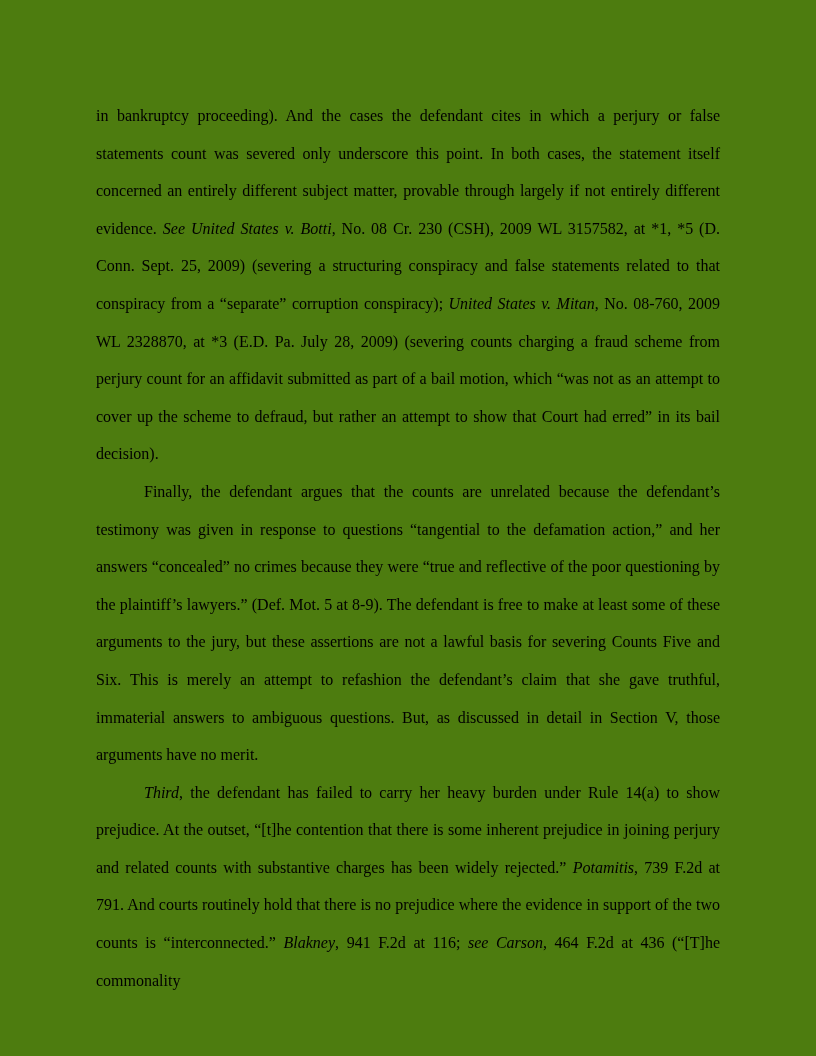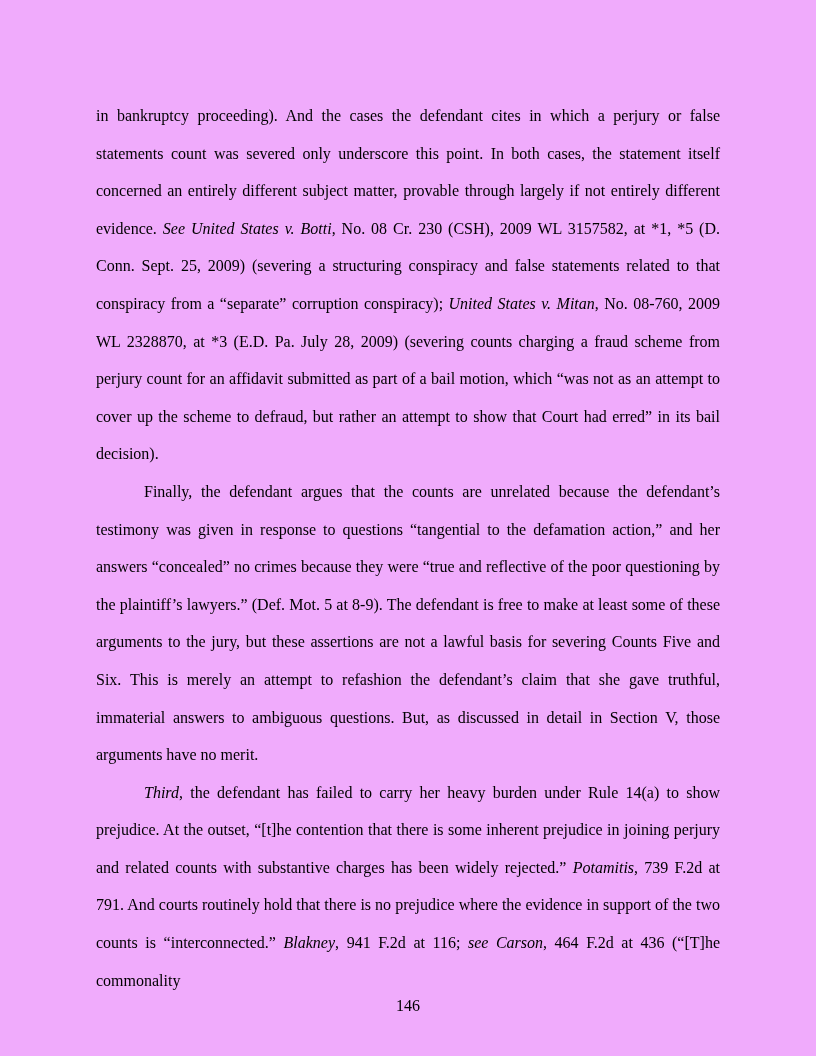--- a/index.html
+++ b/index.html
@@ -8,21 +8,21 @@
     width: 816px;
     height: 1056px;
     position: relative;
     overflow: hidden;
     font-family: "Liberation Serif", "DejaVu Serif", serif;
     color: #000000;
   }
   .page {
     position: absolute;
     inset: 0;
-    background: #f0abfc;
+    background: #4d7c0f;
   }
   .page-body {
     position: absolute;
     left: 96px;
     right: 96px;
     top: 97px;
   }
   p.body-para {
     font-size: 16px;
     line-height: 37.6px;
@@ -43,14 +43,13 @@
 </style>
 </head>
 <body>
 
 <div class="page">
   <div class="page-body">
     <p class="body-para"><span>in bankruptcy proceeding).  And the cases the defendant cites in which a perjury or false statements count was severed only underscore this point.  In both cases, the statement itself concerned an entirely different subject matter, provable through largely if not entirely different evidence.  </span><i>See United States v. Botti</i><span>, No. 08 Cr. 230 (CSH), 2009 WL 3157582, at *1, *5 (D. Conn. Sept. 25, 2009) (severing a structuring conspiracy and false statements related to that conspiracy from a “separate” corruption conspiracy); </span><i>United States v. Mitan</i><span>, No. 08-760, 2009 WL 2328870, at *3 (E.D. Pa. July 28, 2009) (severing counts charging a fraud scheme from perjury count for an affidavit submitted as part of a bail motion, which “was not as an attempt to cover up the scheme to defraud, but rather an attempt to show that Court had erred” in its bail decision).</span></p>
     <p class="body-para indent"><span>Finally, the defendant argues that the counts are unrelated because the defendant’s testimony was given in response to questions “tangential to the defamation action,” and her answers “concealed” no crimes because they were “true and reflective of the poor questioning by the plaintiff’s lawyers.”  (Def. Mot. 5 at 8-9).  The defendant is free to make at least some of these arguments to the jury, but these assertions are not a lawful basis for severing Counts Five and Six.  This is merely an attempt to refashion the defendant’s claim that she gave truthful, immaterial answers to ambiguous questions.  But, as discussed in detail in Section V, those arguments have no merit.</span></p>
     <p class="body-para indent"><i>Third</i><span>, the defendant has failed to carry her heavy burden under Rule 14(a) to show prejudice.  At the outset, “[t]he contention that there is some inherent prejudice in joining perjury and related counts with substantive charges has been widely rejected.”  </span><i>Potamitis</i><span>, 739 F.2d at 791.  And courts routinely hold that there is no prejudice where the evidence in support of the two counts is “interconnected.”  </span><i>Blakney</i><span>, 941 F.2d at 116; </span><i>see Carson</i><span>, 464 F.2d at 436 (“[T]he commonality</span></p>
   </div>
-  <div class="page-number">146</div>
 </div>
 
 </body></html>

